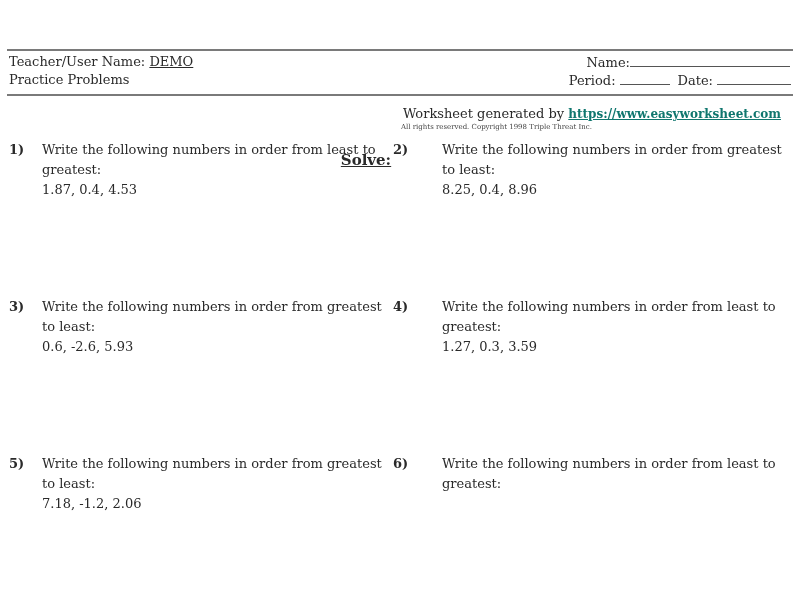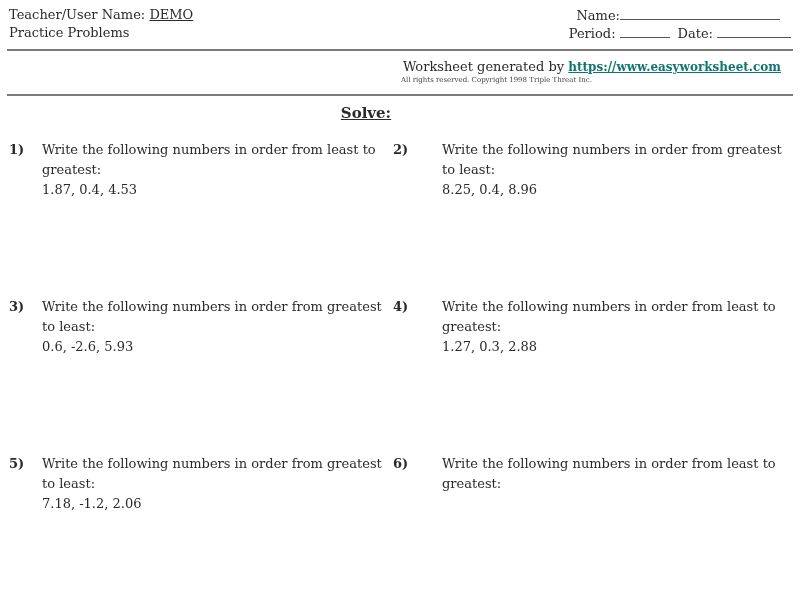--- a/index.html
+++ b/index.html
@@ -9,29 +9,29 @@
     }
     body {
       width: 800px;
       height: 600px;
       position: relative;
       overflow: hidden;
       font-family: "DejaVu Serif", serif;
       color: #2a2a2a;
       font-size: 13px;
     }
-    .abs { position: absolute; white-space: nowrap; }
+    .abs { position: absolute; white-space: nowrap; margin-top: 47px; }
 
     
     #teacher-line { left: 9px; top: 7px; font-size: 13px; }
     #teacher-line .uname { text-decoration: underline; }
     #subtitle { left: 9px; top: 25px; font-size: 13px; }
 
     
-    #name-line { right: 20px; top: 7px; font-size: 13px; }
+    #name-line { right: 10px; top: 7px; font-size: 13px; }
     #period-line { right: 9px; top: 25px; font-size: 13px; }
     .blank {
       display: inline-block;
       border-bottom: 1px solid #555;
       height: 12px;
       vertical-align: baseline;
     }
     .blank.name { width: 160px; }
     .blank.period { width: 50px; margin-left: 4px; margin-right: 8px; }
     .blank.date { width: 74px; margin-left: 4px; }
@@ -141,21 +141,21 @@
   <div class="body">
     <div>Write the following numbers in order from greatest to least:</div>
     <div>0.6, -2.6, 5.93</div>
   </div>
 </div>
 
 <div class="problem right" style="left:393px; top:297px;">
   <span class="num">4)</span>
   <div class="body">
     <div>Write the following numbers in order from least to greatest:</div>
-    <div>1.27, 0.3, 2.88</div>
+    <div>1.27, 0.3, 3.59</div>
   </div>
 </div>
 
 <div class="problem left" style="left:9px; top:454px;">
   <span class="num">5)</span>
   <div class="body">
     <div>Write the following numbers in order from greatest to least:</div>
     <div>7.18, -1.2, 2.06</div>
   </div>
 </div>

